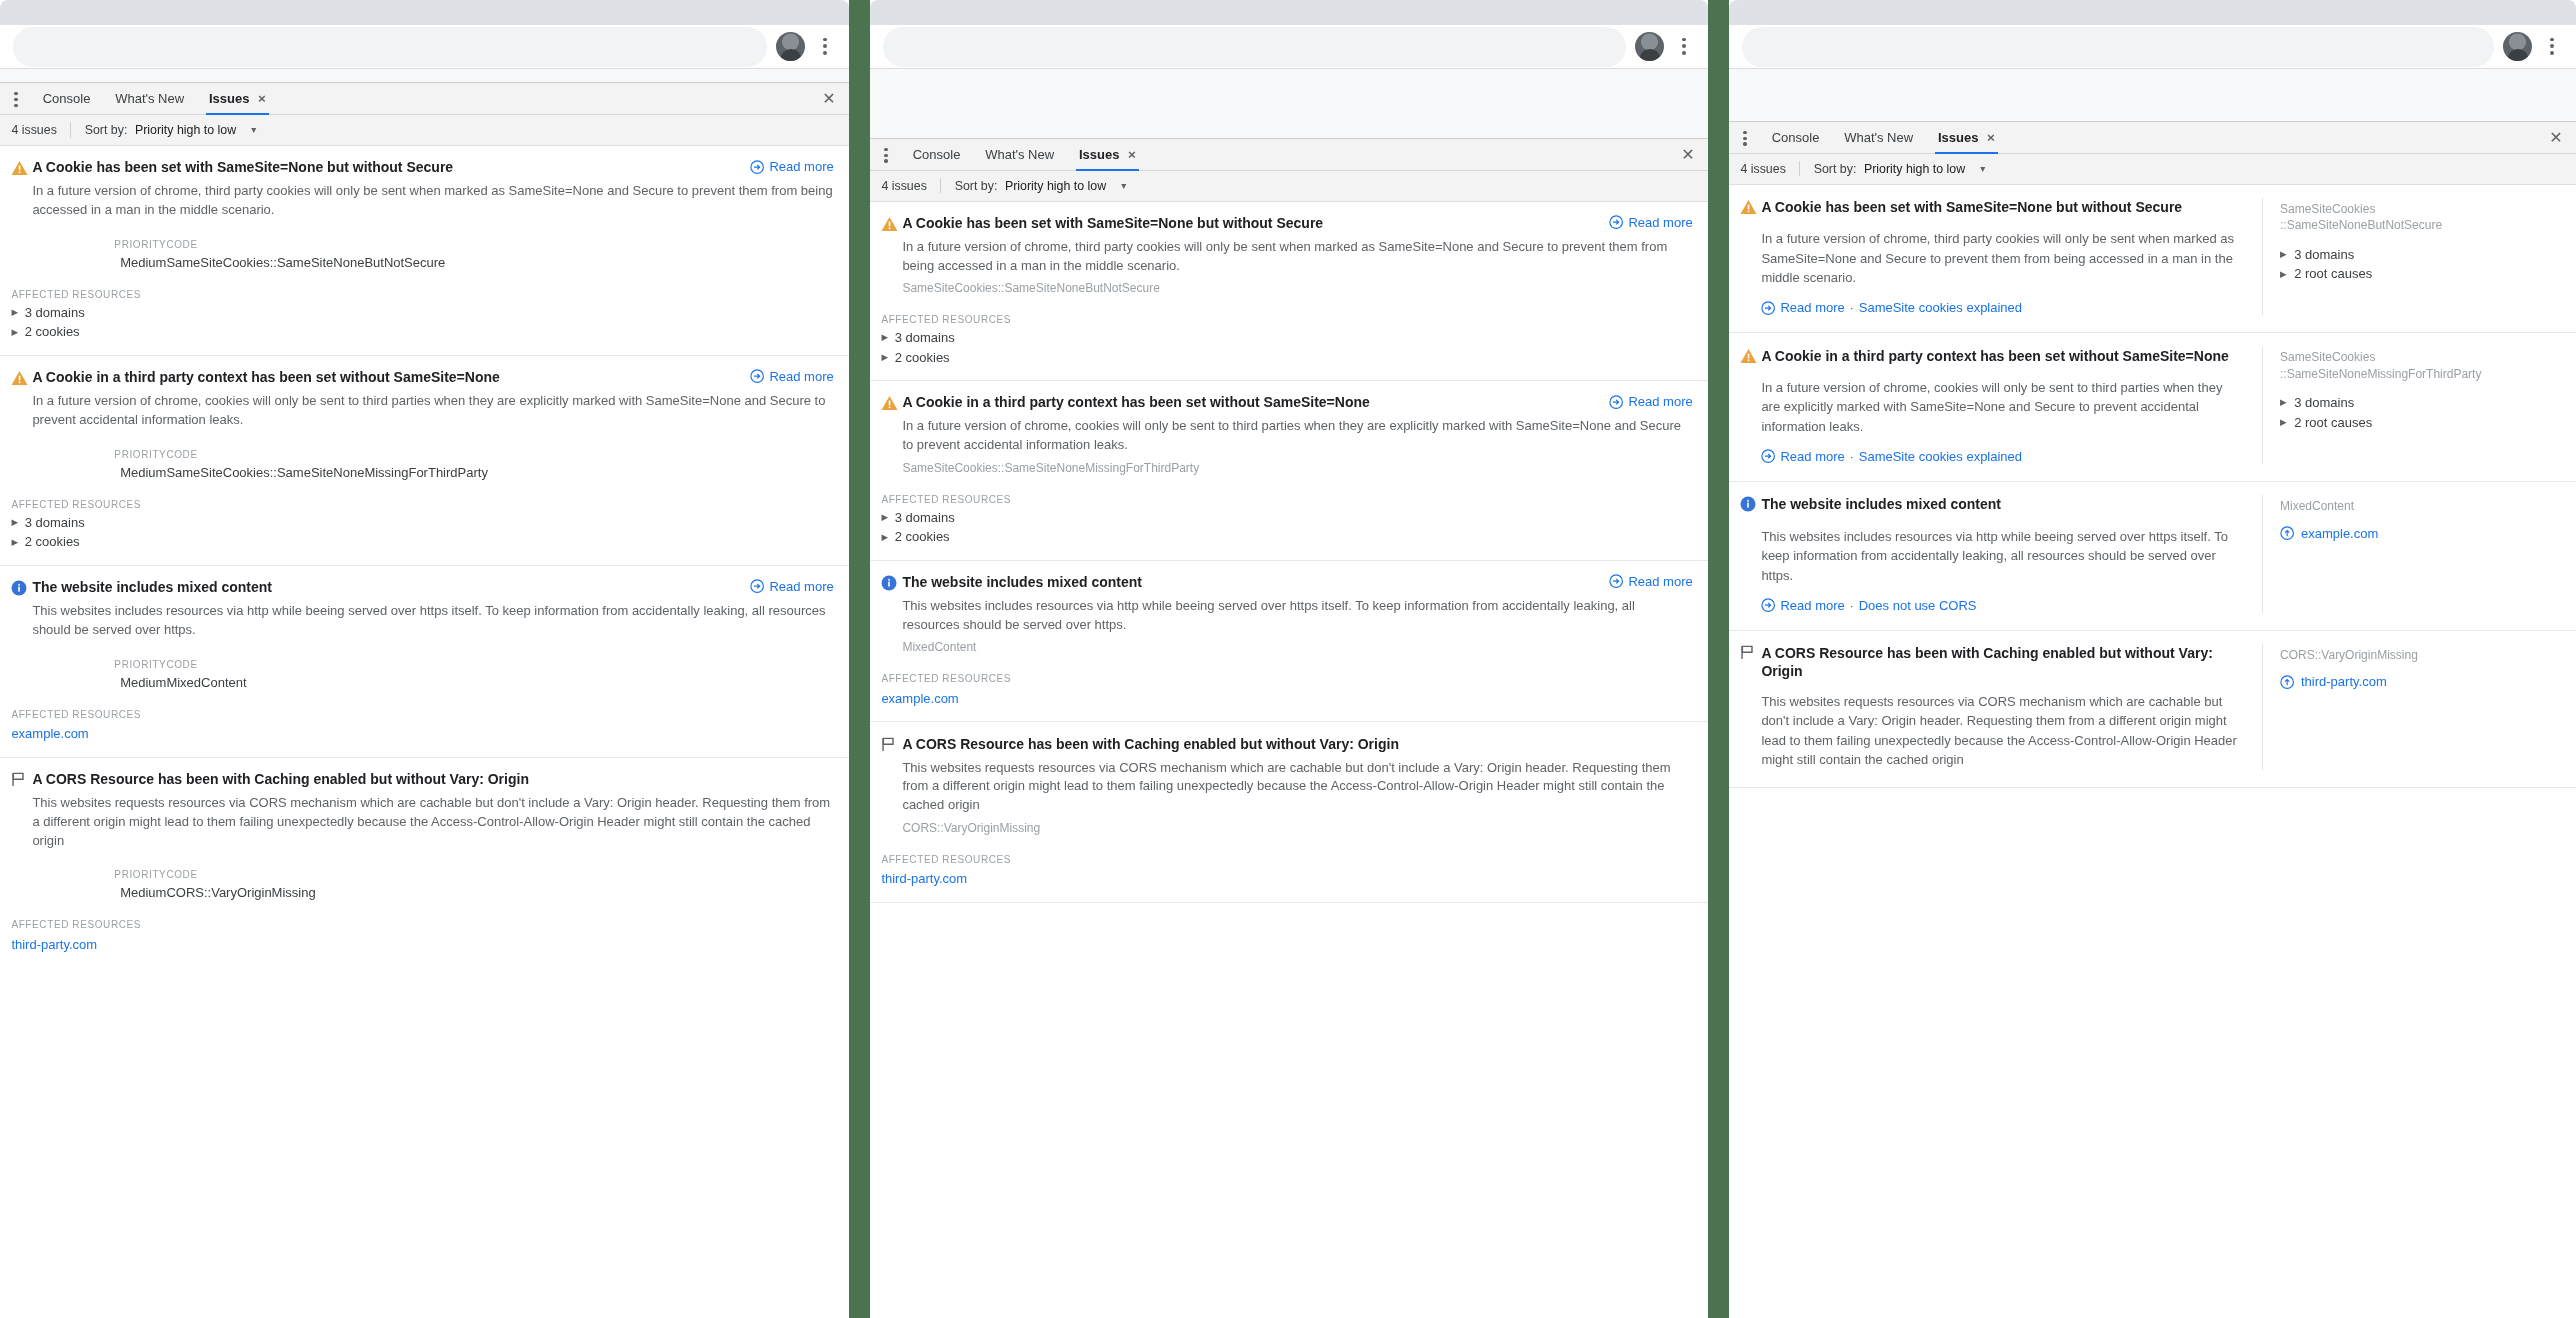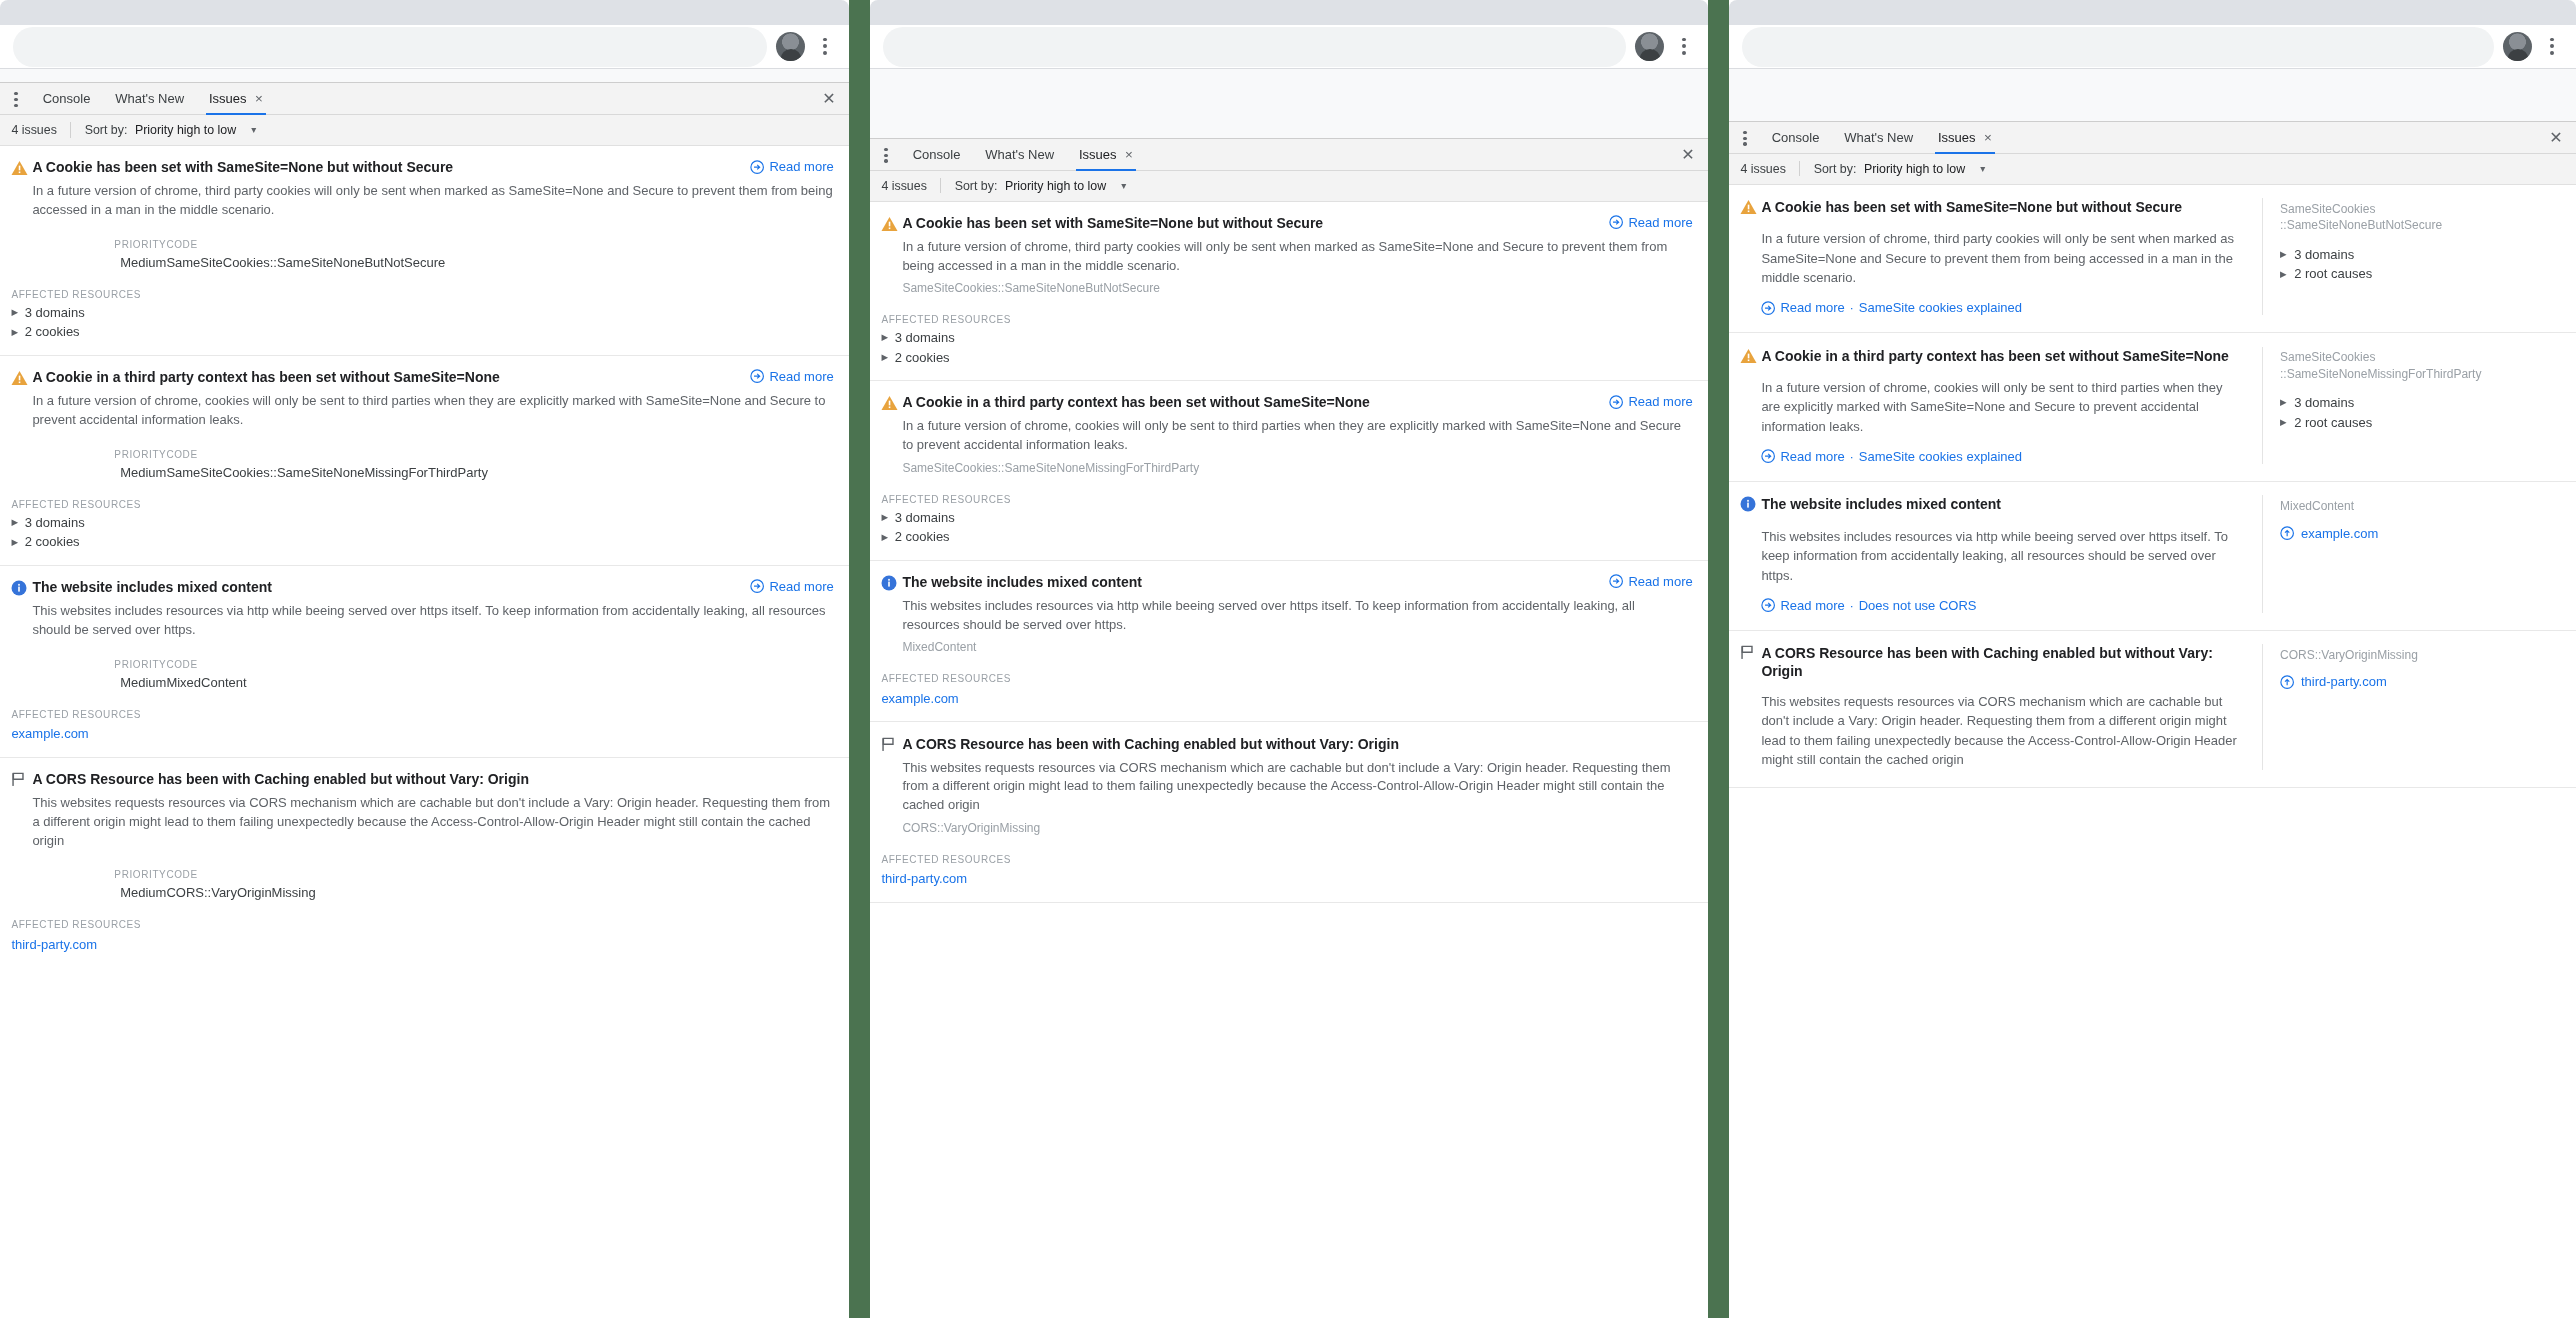--- a/index.html
+++ b/index.html
@@ -66,21 +66,21 @@
   .dt-kebab i {
     position: absolute; left: 6.7px; width: 3.3px; height: 3.3px; border-radius: 50%; background: #5f6368;
   }
   .dt-kebab i:nth-child(1) { top: 3.8px; }
   .dt-kebab i:nth-child(2) { top: 9.5px; }
   .dt-kebab i:nth-child(3) { top: 15.3px; }
   .dt-tab {
     font-size: 13px; color: #3c4043; padding: 0 12.4px; height: 32px;
     display: flex; align-items: center; position: relative; white-space: nowrap;
   }
-  .dt-tab.active { color: #202124; }
+  .dt-tab.active { color: #202124; font-weight: bold; }
   .dt-tab.active::after {
     content: ""; position: absolute; left: 9.5px; right: 9.5px; bottom: 0;
     height: 1.9px; background: #1a73e8;
   }
   .tab-x { margin-left: 8.6px; font-size: 13.4px; color: #5f6368; line-height: 1; }
   .drawer-close {
     position: absolute; right: 13.4px; top: 50%; transform: translateY(-50%);
     font-size: 16px; color: #5f6368; line-height: 1;
   }
 

